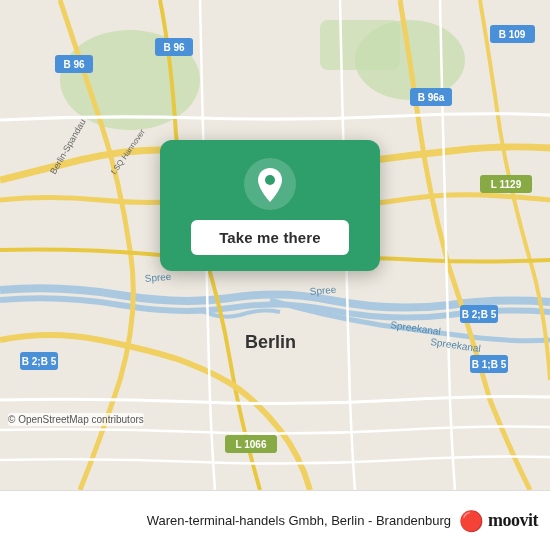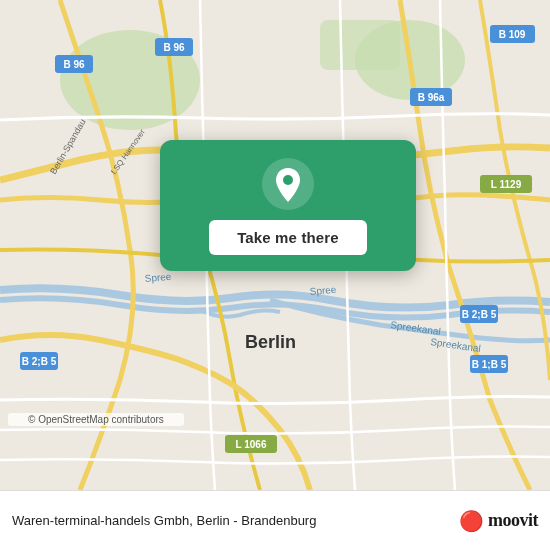--- a/index.html
+++ b/index.html
@@ -26,21 +26,21 @@
       top: 0; left: 0;
       width: 100%;
       height: 100%;
     }
 
     
     #popup-card {
       position: absolute;
       top: 140px;
       left: 160px;
-      width: 256px;
+      width: 220px;
       background: #2e9e6b;
       border-radius: 12px;
       display: flex;
       flex-direction: column;
       align-items: center;
       padding: 18px 16px 16px 16px;
       box-shadow: 0 4px 18px rgba(0,0,0,0.28);
       z-index: 10;
     }
 
@@ -65,20 +65,21 @@
     
     #bottom-bar {
       width: 550px;
       height: 60px;
       background: white;
       border-top: 1px solid #ddd;
       display: flex;
       align-items: center;
       padding: 0 12px;
       gap: 8px;
+      text-align: right;
     }
 
     #bottom-bar .location-text {
       font-size: 13px;
       color: #222;
       flex: 1;
       white-space: nowrap;
       overflow: hidden;
       text-overflow: ellipsis;
     }
@@ -102,21 +103,21 @@
       font-family: Liberation Serif, serif;
     }
 
     .copyright {
       position: absolute;
       bottom: 64px;
       left: 8px;
       font-size: 10px;
       color: #555;
       background: rgba(255,255,255,0.75);
-      padding: 1px 20px;
+      padding: 1px 0;
       border-radius: 3px;
     }
   </style>
 </head>
 <body>
 
 <div id="map-container">
 
   <svg class="map-svg" viewBox="0 0 550 490" xmlns="http://www.w3.org/2000/svg">
 

